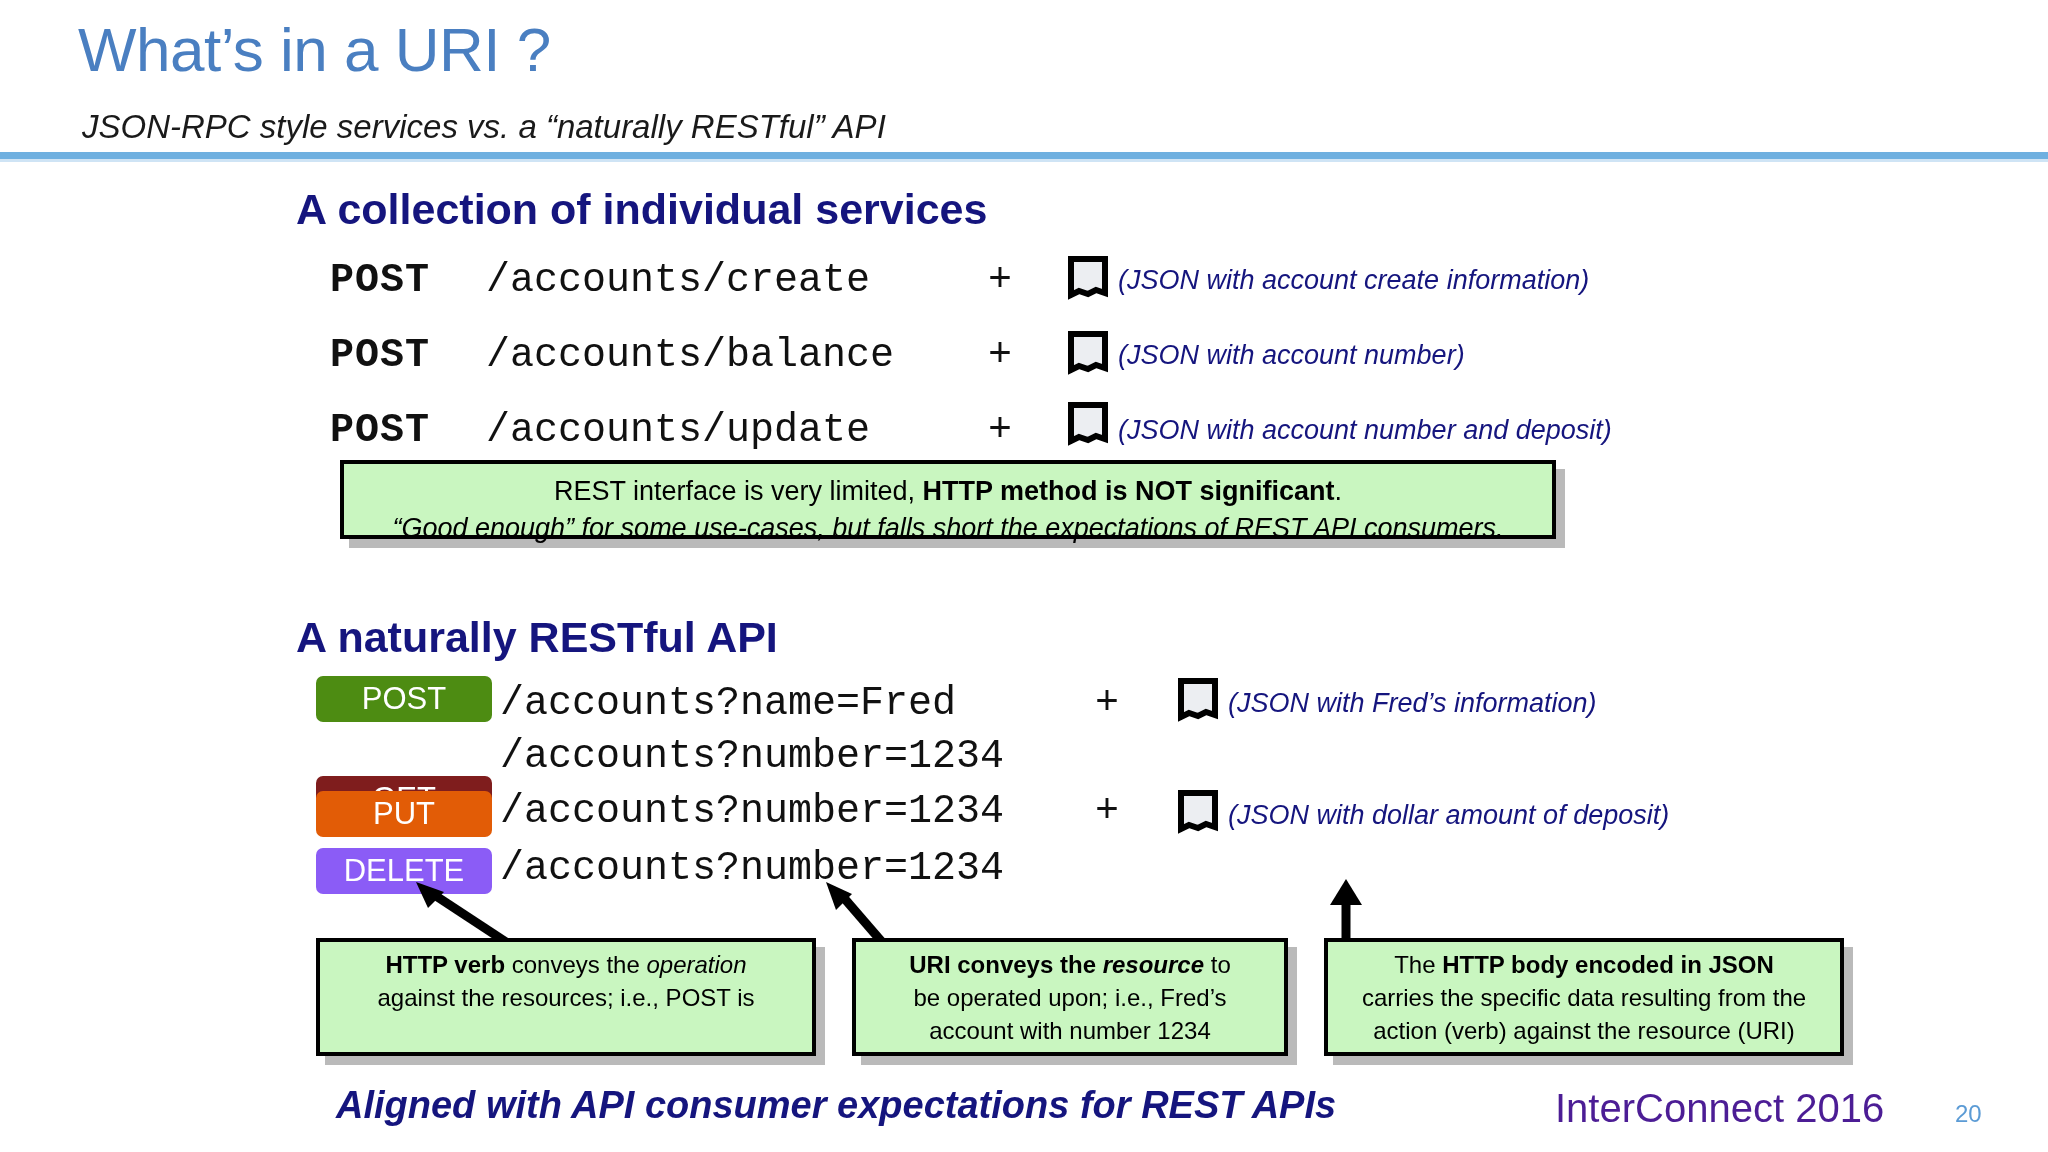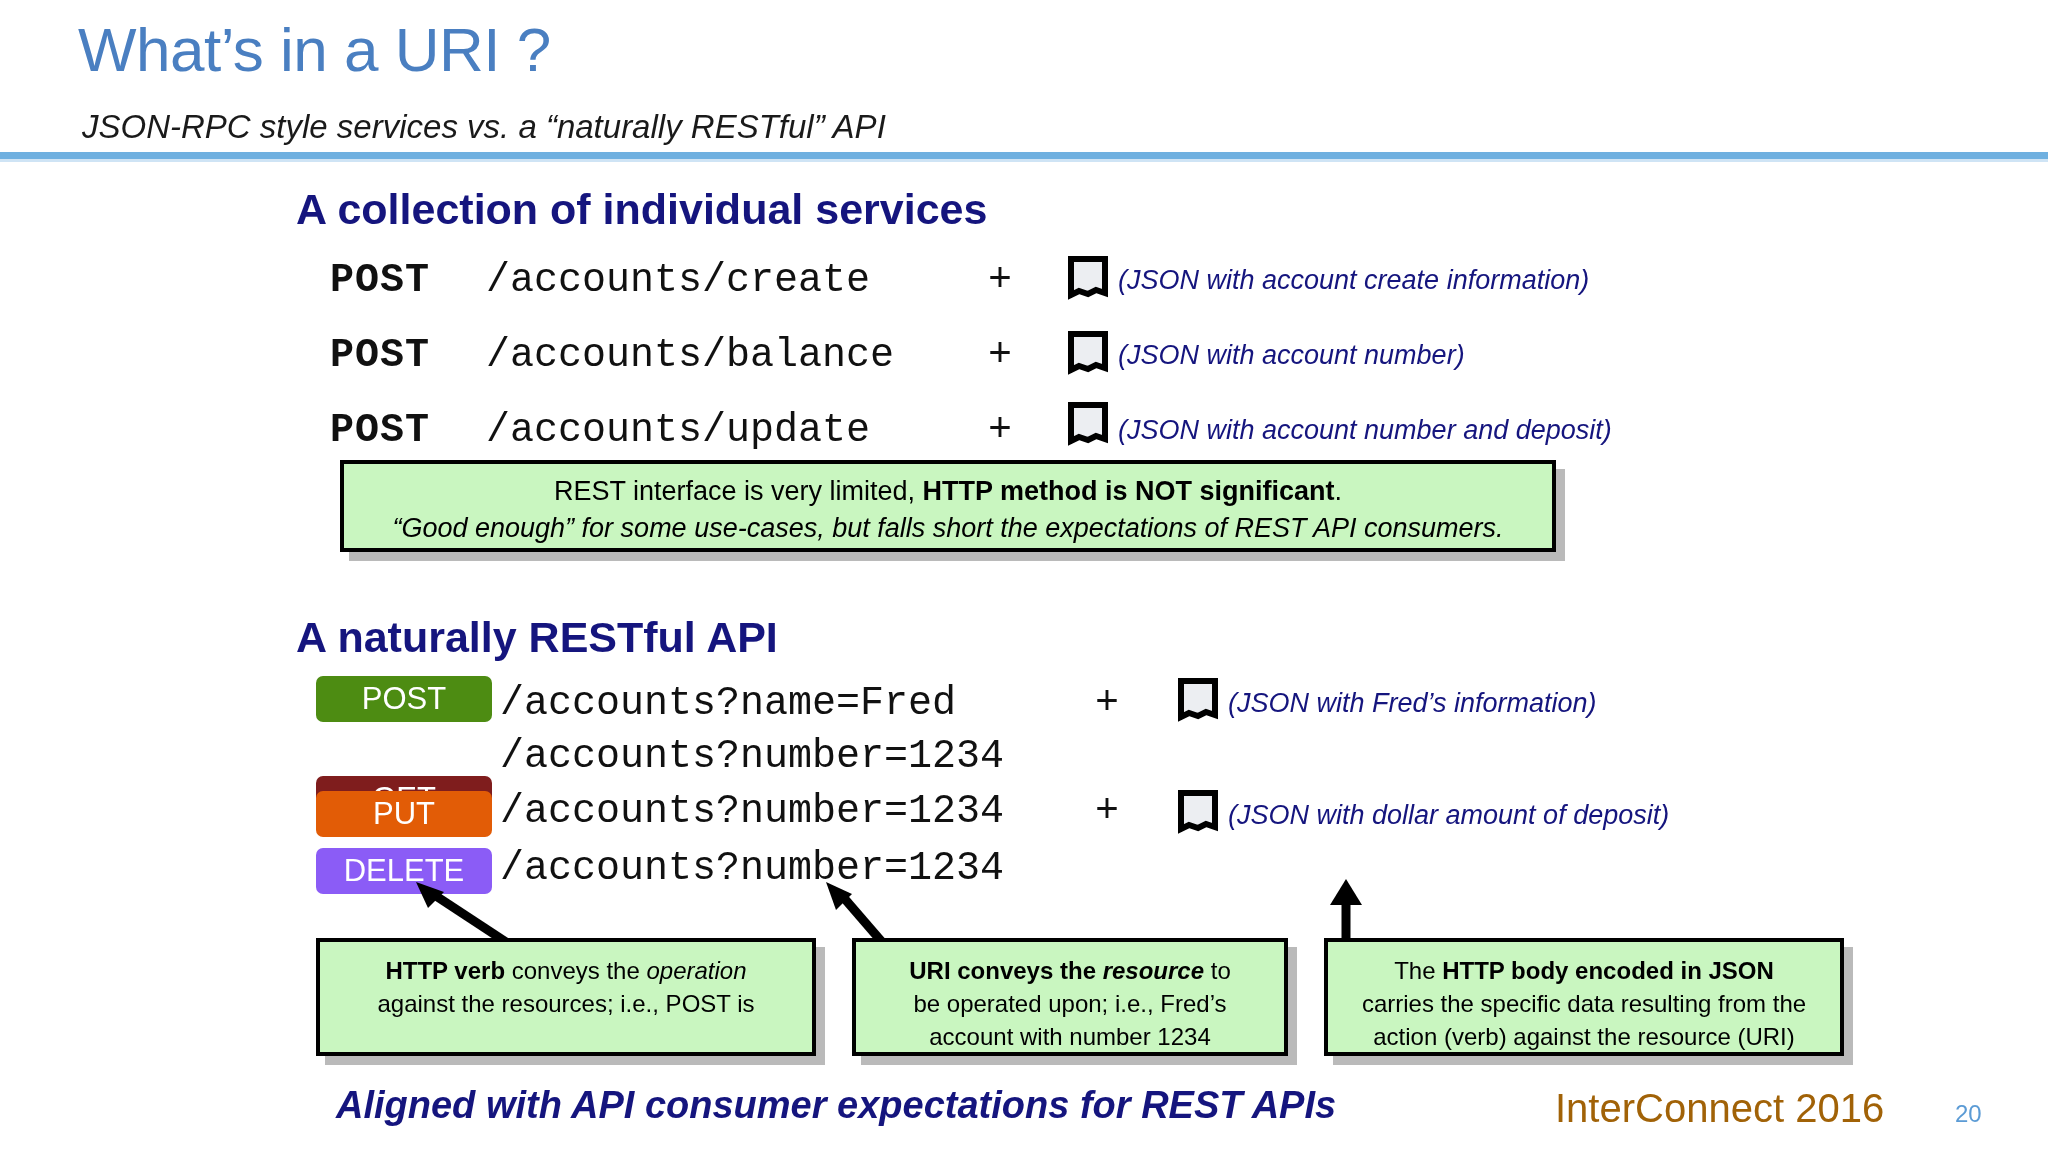--- a/index.html
+++ b/index.html
@@ -72,28 +72,28 @@
     background:#c9f6c0;
     border:4px solid #000;
     box-shadow:9px 9px 0 rgba(130,130,130,0.55);
     box-sizing:border-box;
     text-align:center;
     color:#000;
   }
   .callout .ln{display:block;white-space:nowrap;}
 
   #callout-rpc{
-    left:340px;top:460px;width:1216px;height:92px;
+    left:340px;top:460px;width:1216px;height:79px;
     padding-top:9px;
   }
   #callout-rpc .ln{font-size:27px;line-height:37px;}
   #callout-rpc .ln.italic{font-style:italic;text-align:center;}
 
   .callout-bottom{
-    top:938px;height:118px;padding-top:12px;
+    top:938px;height:118px;padding-top:6px;
   }
   .callout-bottom .ln{font-size:24px;line-height:33px;}
 
   #callout-verb{left:316px;width:500px;}
   #callout-uri{left:852px;width:436px;}
   #callout-body{left:1324px;width:520px;}
 
   b{font-weight:bold;}
   i{font-style:italic;}
 
@@ -116,21 +116,21 @@
   .arrow svg{display:block;overflow:visible;}
 
   
   .tagline{
     position:absolute;left:336px;top:1084px;
     font-size:38px;font-style:italic;font-weight:bold;
     color:#15157e;white-space:nowrap;
   }
   .brand{
     position:absolute;left:1555px;top:1086px;
-    font-size:40px;color:#a16207;white-space:nowrap;
+    font-size:40px;color:#4c1d95;white-space:nowrap;
   }
   .pageno{
     position:absolute;left:1955px;top:1100px;
     font-size:24px;color:#5b9bd5;
   }
 </style>
 </head>
 <body>
 
 <div class="slide">

